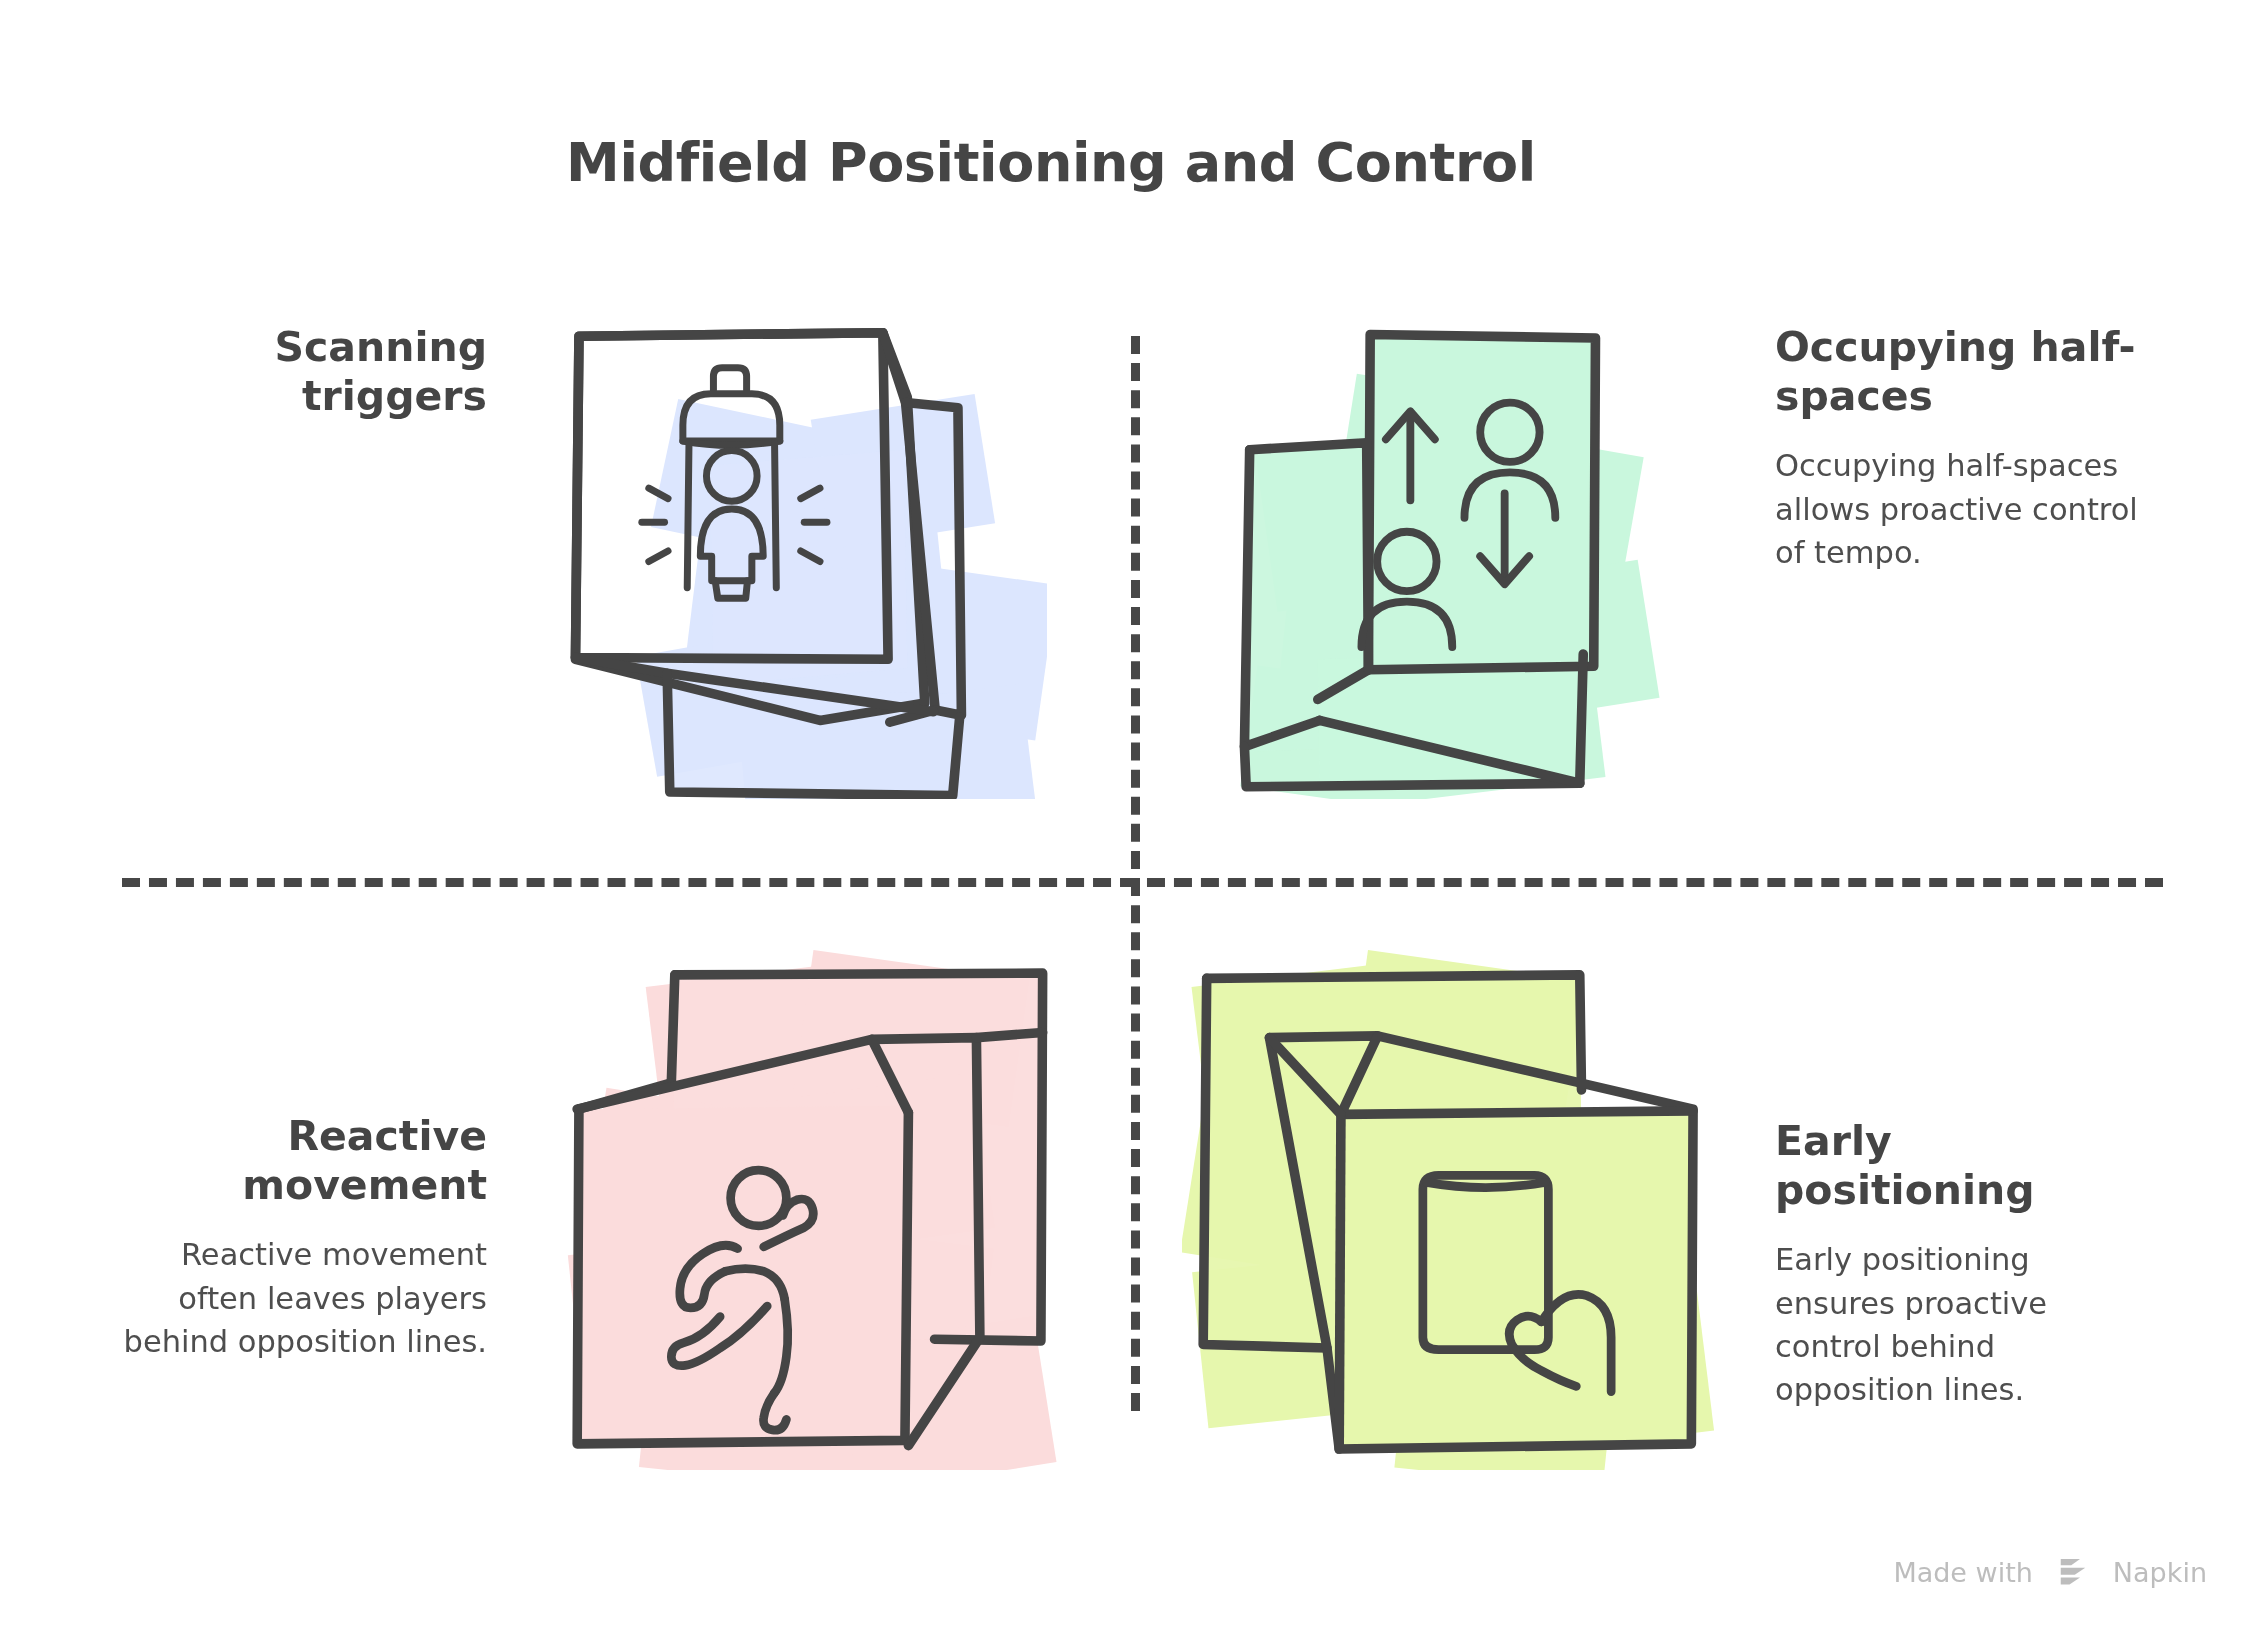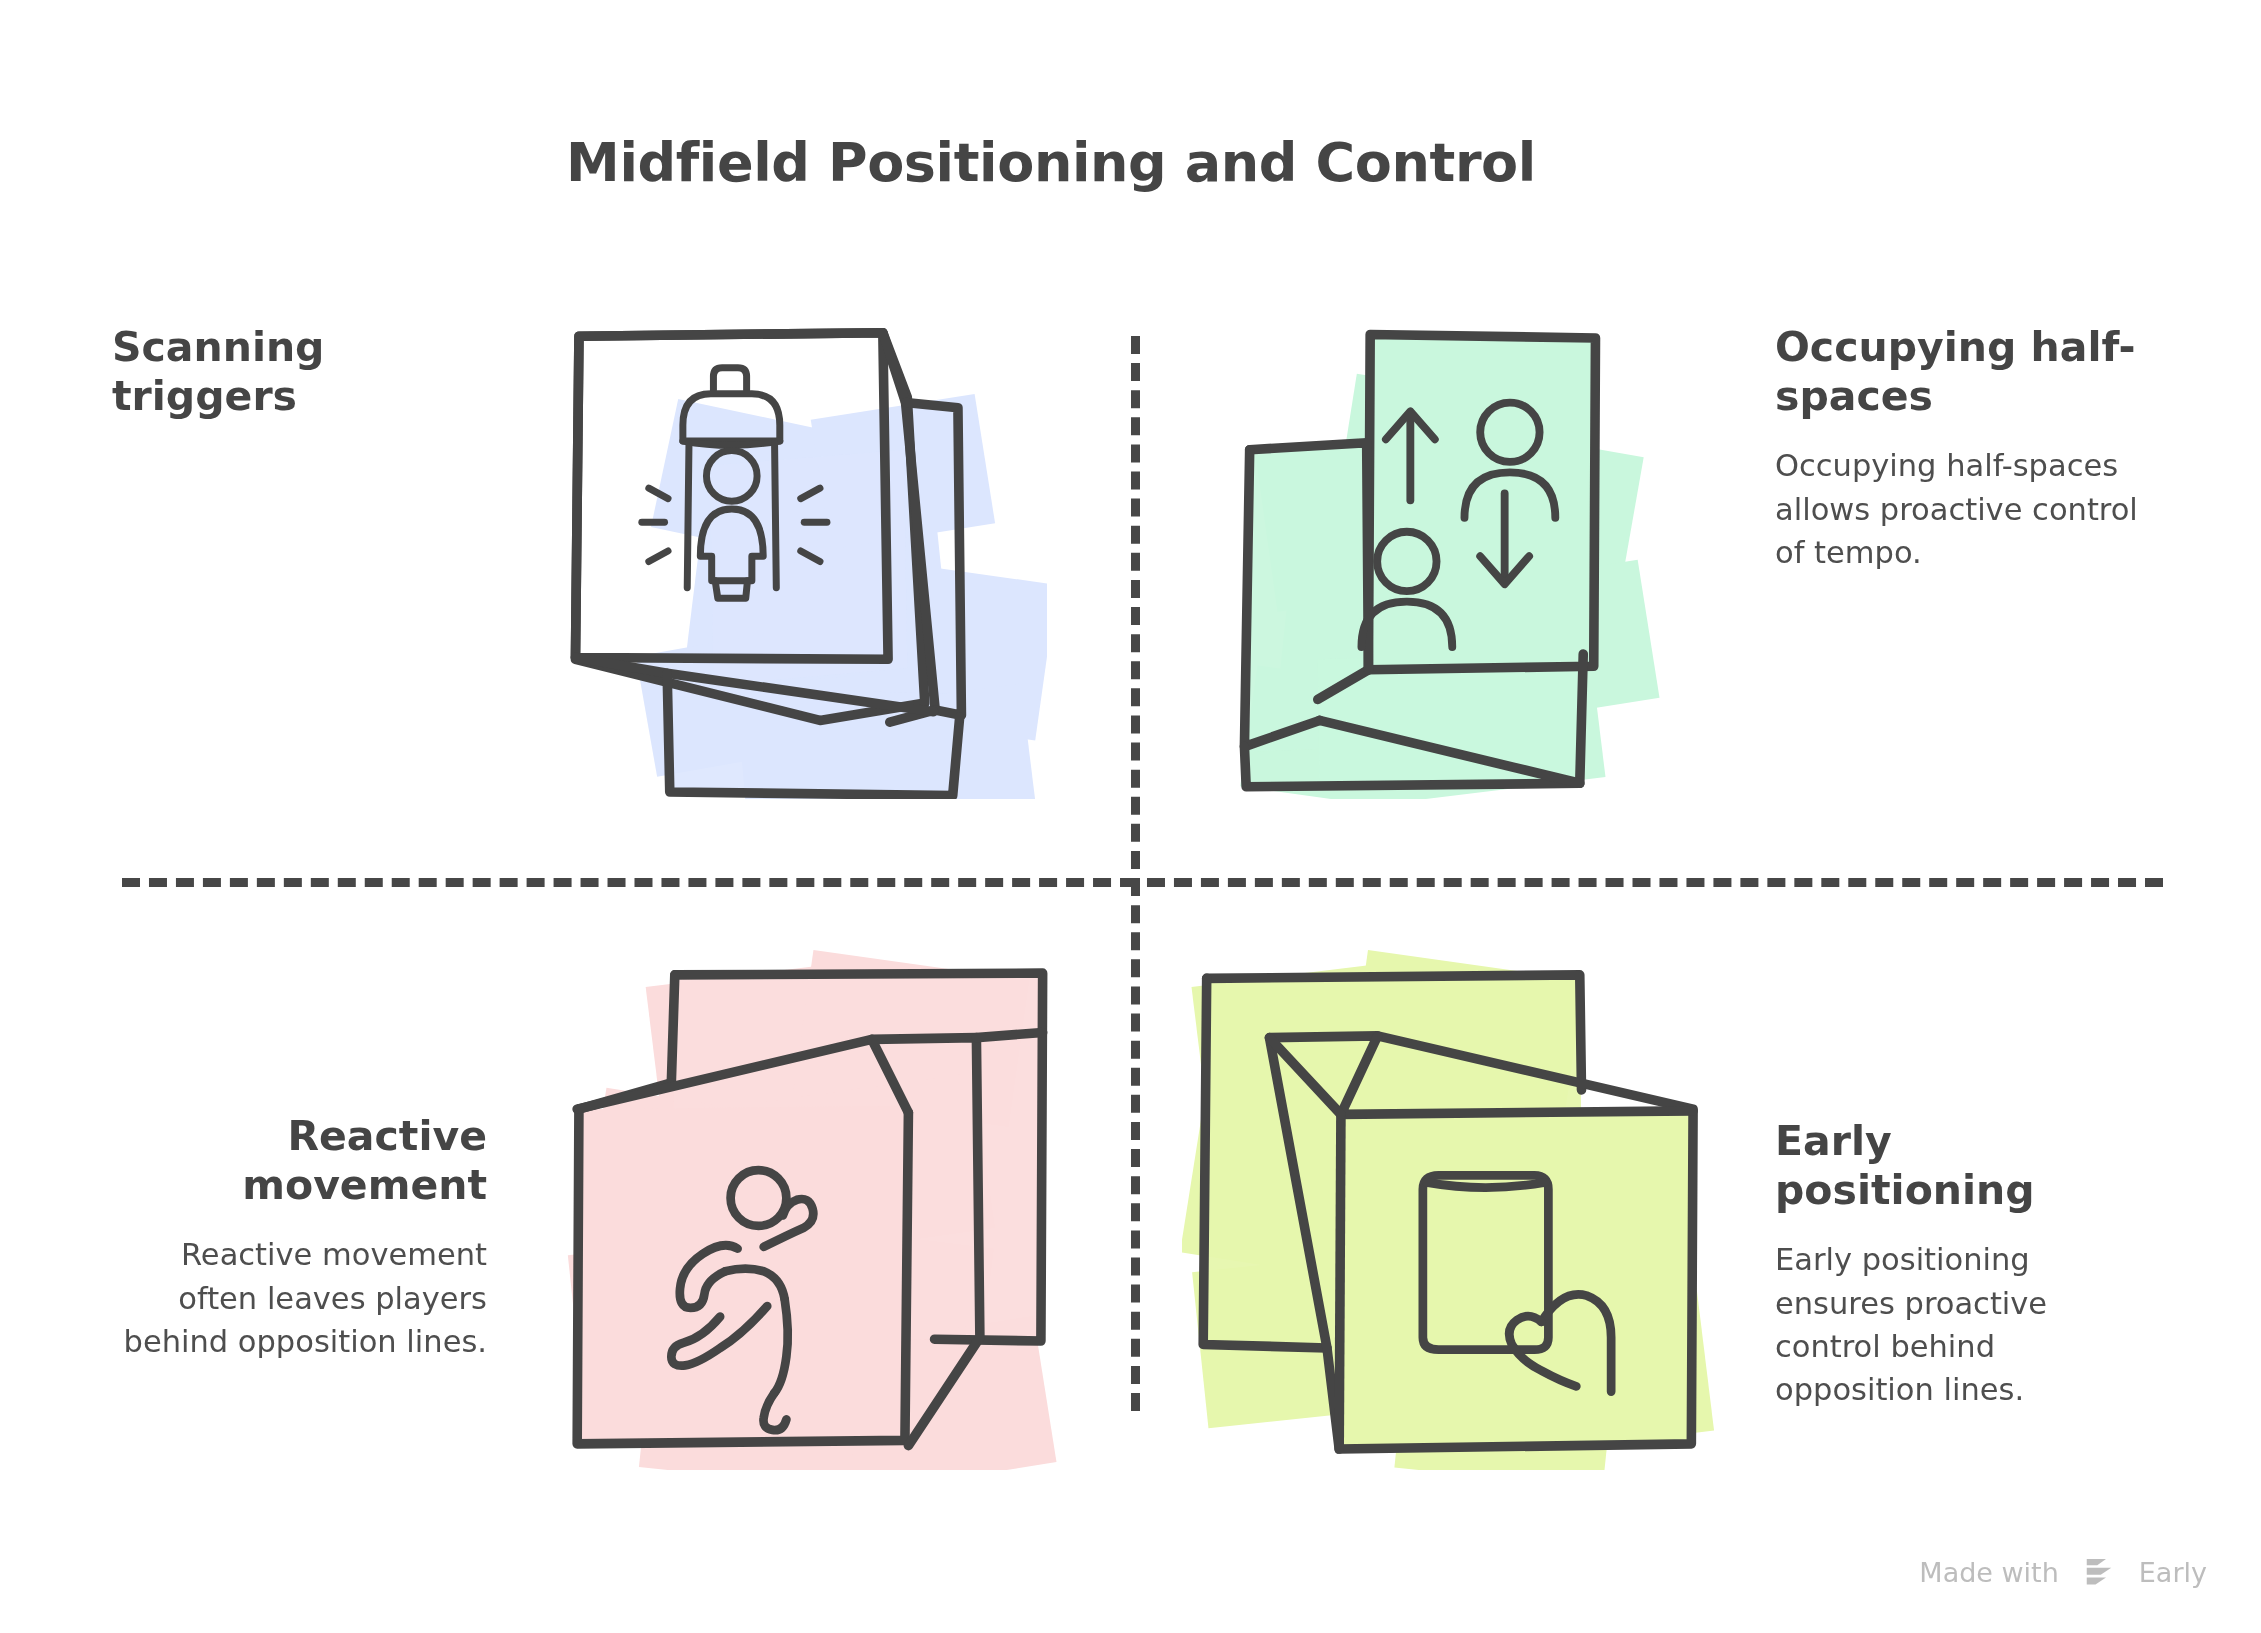--- a/index.html
+++ b/index.html
@@ -62,21 +62,21 @@
     margin-bottom: 23px;
   }
   .txt-block .body {
     font-family: "DejaVu Sans", sans-serif;
     font-weight: normal;
     font-size: 30.5px;
     line-height: 1.42;
     color: #4e4e4e;
   }
 
-  #tb-tl { left: 112px;  top: 323px;  }
+  #tb-tl { left: 112px;  top: 323px;  text-align: right; }
   #tb-tr { left: 1775px; top: 323px;  text-align: left; }
   #tb-bl { left: 112px;  top: 1112px; text-align: right; }
   #tb-br { left: 1775px; top: 1117px; text-align: left; }
 
   
   .illo {
     position: absolute;
   }
   #illo-tl { left: 558px;  top: 310px; }
   #illo-tr { left: 1213px; top: 310px; }
@@ -293,15 +293,15 @@
 
 <div id="footer-brand">
   <span>Made with</span>
   <svg class="logo" width="28" height="30" viewBox="0 0 32 34">
     <g fill="#bdbdbd">
       <path d="M2 1 L24 1 L14 8 L2 8 Z"></path>
       <path d="M2 11 L30 11 L18 19 L2 19 Z"></path>
       <path d="M2 22 L24 22 L12 30 L2 30 Z"></path>
     </g>
   </svg>
-  <span>Early</span>
+  <span>Napkin</span>
 </div>
 
 
 </body></html>

